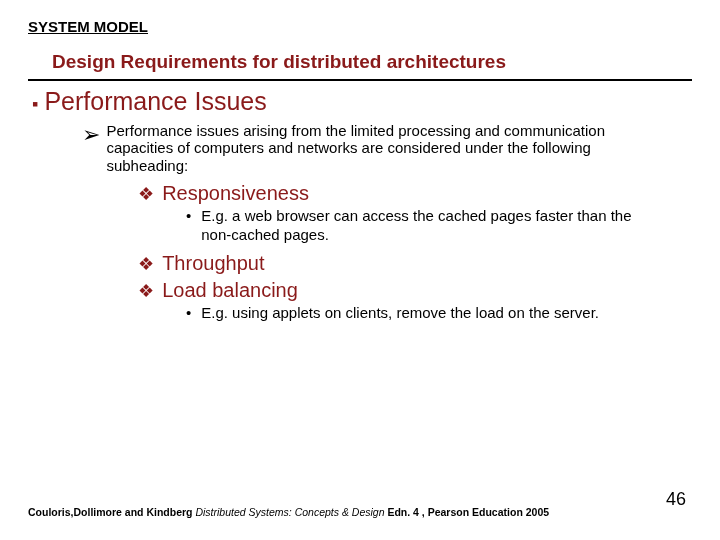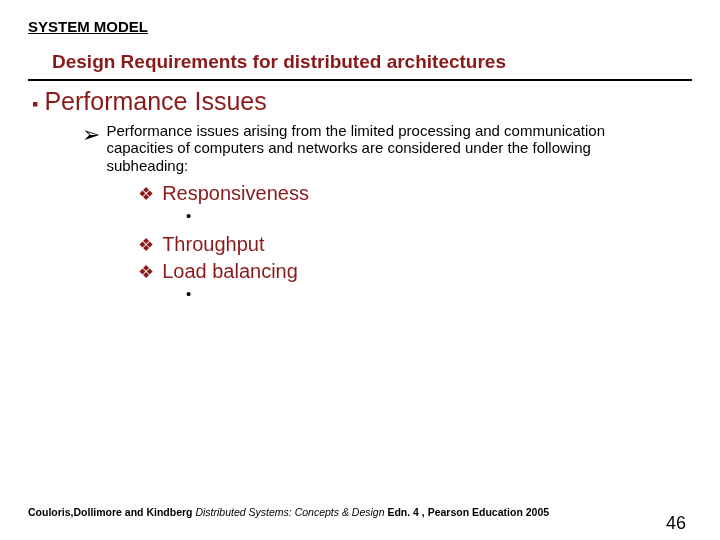--- a/index.html
+++ b/index.html
@@ -48,21 +48,21 @@
   .citation {
     position: absolute;
     bottom: 22px;
     left: 28px;
     font-size: 10.5px;
     font-style: italic;
   }
   .citation .nonitalic { font-style: normal; font-weight: bold; }
   .pagenum {
     position: absolute;
-    bottom: 6px;
+    bottom: 30px;
     right: 34px;
     font-size: 18px;
   }
 </style>
 </head>
 <body>
 
 <div class="header-label">SYSTEM MODEL</div>
 
 <div class="subtitle">Design Requirements for distributed architectures</div>
@@ -78,31 +78,33 @@
   <span class="arrow">➢</span>
   <span class="arrow-text">Performance issues arising from the limited processing and communication capacities of computers and networks are considered under the following subheading:</span>
 </div>
 
 <div class="dia-row">
   <span class="dia">❖</span>
   <span class="dia-text">Responsiveness</span>
 </div>
 <div class="dot-row">
   <span class="dot">•</span>
+  <span class="dot-text">E.g. a web browser can access the cached pages faster than the non-cached pages.</span>
 </div>
 
 <div class="dia-row">
   <span class="dia">❖</span>
   <span class="dia-text">Throughput</span>
 </div>
 
 <div class="dia-row" style="margin-top:4px;">
   <span class="dia">❖</span>
   <span class="dia-text">Load balancing</span>
 </div>
 <div class="dot-row">
   <span class="dot">•</span>
+  <span class="dot-text">E.g. using applets on clients, remove the load on the server.</span>
 </div>
 
 <div class="citation">
   <span class="nonitalic">Couloris,Dollimore and Kindberg </span><span>Distributed Systems: Concepts &amp; Design</span><span class="nonitalic"> Edn. 4 , Pearson Education 2005</span>
 </div>
 <div class="pagenum">46</div>
 
 </body></html>

